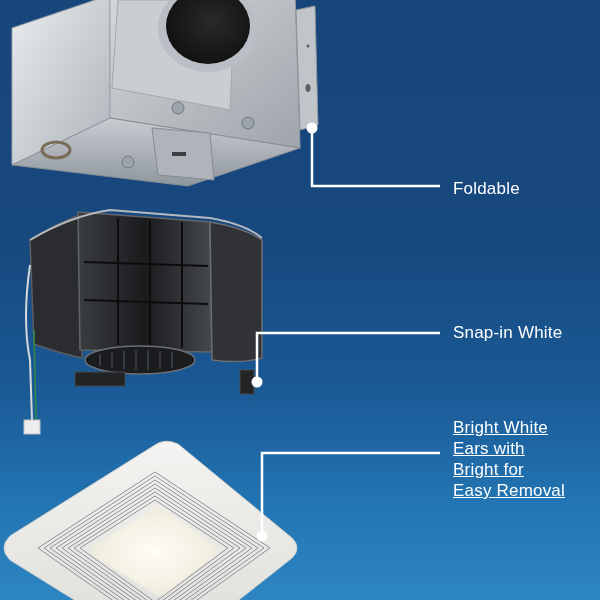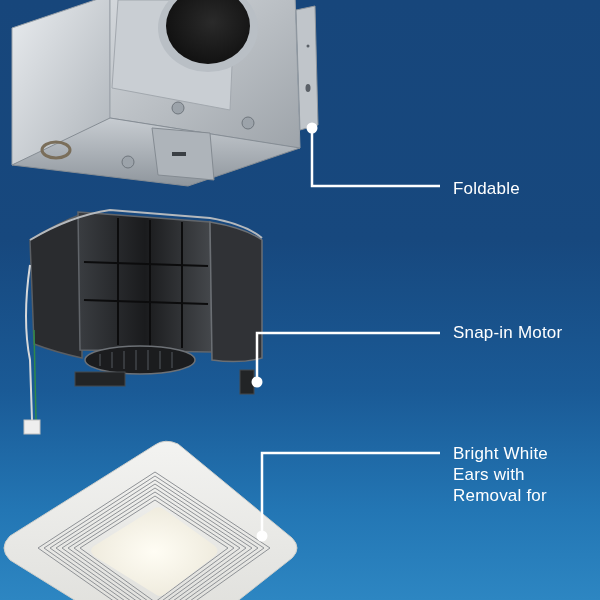--- a/index.html
+++ b/index.html
@@ -147,22 +147,23 @@
       <circle cx="257" cy="382" r="5.5"></circle>
       <circle cx="262" cy="536" r="5.5"></circle>
     </g>
   </svg>
 
   <div class="label" style="left:453px; top:178px;">
     <span class="line">Foldable</span>
   </div>
 
   <div class="label" style="left:453px; top:322px;">
-    <span class="line">Snap-in Motor</span>
+    <span class="line">Snap-in White</span>
   </div>
 
-  <div class="label" style="left:453px; top:443px;">
+  <div class="label" style="left:453px; top:417px;text-decoration:underline;">
     <span class="line">Bright White</span>
     <span class="line">Ears with</span>
-    <span class="line">Removal for</span>
+    <span class="line">Bright for</span>
+    <span class="line">Easy Removal</span>
   </div>
 
 </div>
 
 </body></html>

